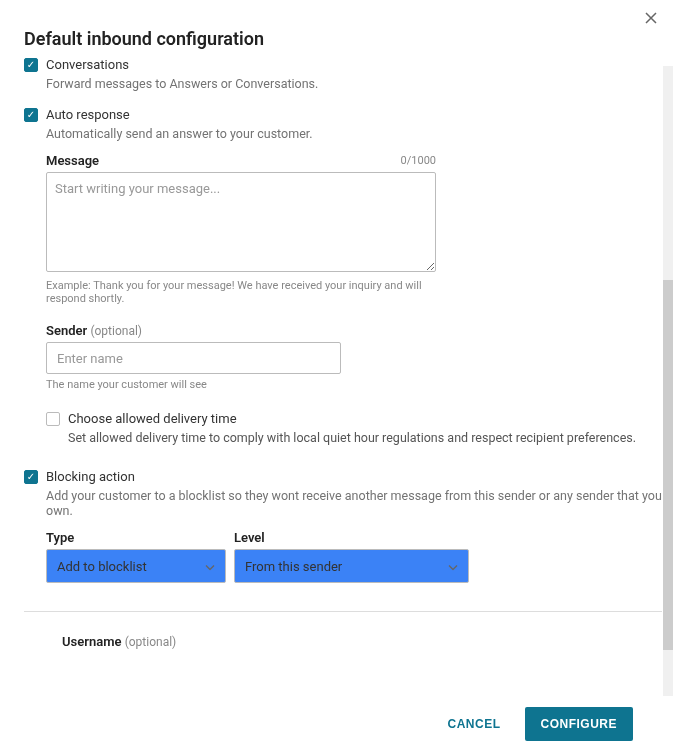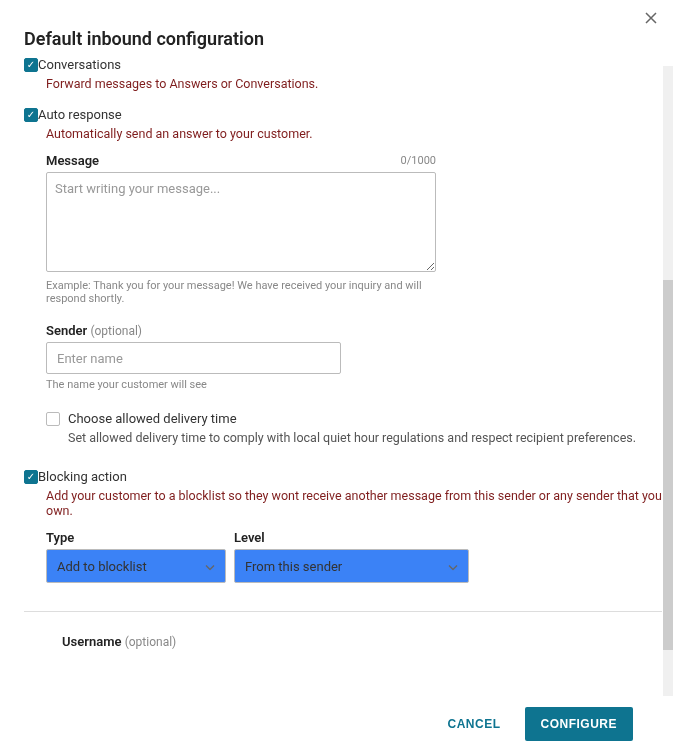--- a/index.html
+++ b/index.html
@@ -66,20 +66,21 @@
       font-size: 12.5px;
       color: #333;
       margin-bottom: 20px;
     }
     .section {
       margin-bottom: 16px;
     }
     .checkbox-row {
       display: flex;
       align-items: flex-start;
+      gap: 8px;
       margin-bottom: 4px;
     }
     .checkbox {
       width: 14px;
       height: 14px;
       border: 1px solid #bbb;
       border-radius: 2px;
       flex-shrink: 0;
       margin-top: 1px;
       cursor: pointer;
@@ -96,21 +97,21 @@
       color: #fff;
       font-size: 10px;
       line-height: 1;
     }
     .checkbox-label {
       font-size: 13px;
       color: #333;
     }
     .checkbox-desc {
       font-size: 12.5px;
-      color: #7f1d1d;
+      color: #737373;
       margin-left: 22px;
       margin-bottom: 12px;
     }
     .indented {
       margin-left: 22px;
     }
     .field-label-row {
       display: flex;
       justify-content: space-between;
       align-items: center;

